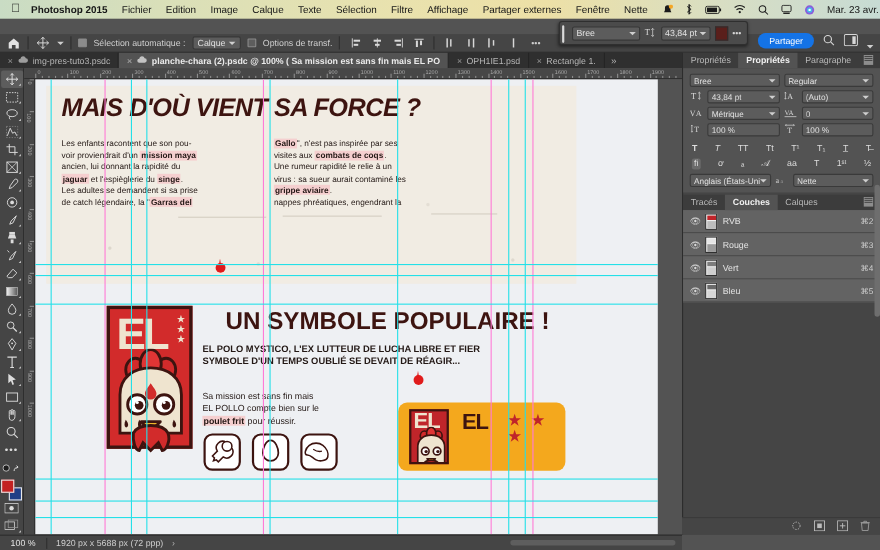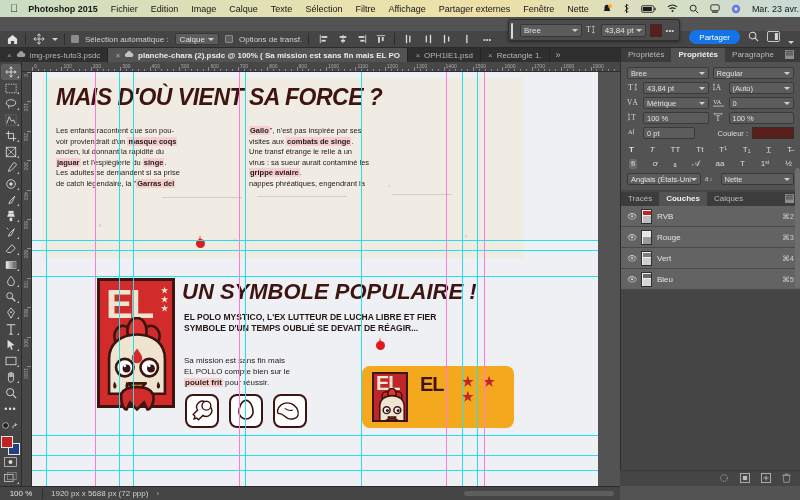--- a/index.html
+++ b/index.html
@@ -148,21 +148,21 @@
   .hrule { position:absolute; height:1px; background:#b9b2a4; opacity:.5; }
 
   .drop { position:absolute; width:9px; height:13px; }
   .drop .dd { position:absolute; bottom:0; left:0; width:9px; height:9px; background:#e01b1b; border-radius:50%; }
   .drop .dt { position:absolute; top:0; left:3px; width:0;height:0;
     border-left:1.5px solid transparent;border-right:1.5px solid transparent;border-bottom:6px solid #e01b1b;}
 
   .poster { position:absolute; background:#d22b2b; border:3px solid #3d1410; }
   .poster-el { position:absolute; font-weight:bold; color:#efe4cf; font-family:"Liberation Sans",sans-serif; }
 
-  .h2 { position:absolute; font-weight:bold; font-style:italic; color:#3d1410; }
+  .h2 { position:absolute; font-weight:bold; color:#3d1410;margin-left:23px; }
   .subhead { position:absolute; font-weight:bold; color:#231815; font-size:8.5px; line-height:11px; }
   .para { position:absolute; font-size:8px; line-height:11px; color:#231815; }
 
   .iconbox { position:absolute; width:34px; height:34px; border:2px solid #3d1410; border-radius:8px; background:#fff; }
 
   .logo-card { position:absolute; background:#f4a81d; border-radius:8px; }
   .logo-text { position:absolute; font-weight:bold; color:#3d1410; font-family:"Liberation Sans",sans-serif; letter-spacing:-1px;}
   .star { color:#c0252a; font-size:12px; }
 
   
@@ -754,30 +754,30 @@
 
     <div class="canvaswrap">
       <div class="page">
 
         <div class="paper1"></div>
 
         <div class="h1" style="left:24px; top:12px; font-size:23px;">MAIS D'OÙ VIENT SA FORCE ?</div>
 
         <div class="body-col" style="left:24px; top:54px; width:178px;">
           <div>Les enfants racontent que son pou-</div>
-          <div>voir proviendrait d'un <b class="hl">masque coqs</b></div>
+          <div>voir proviendrait d'un <b class="hl">mission maya</b></div>
           <div>ancien, lui donnant la rapidité du</div>
           <div><b class="hl">jaguar</b> et l'espièglerie du <b class="hl">singe</b>.</div>
           <div>Les adultes se demandent si sa prise</div>
           <div>de catch légendaire, la "<b class="hl">Garras del</b></div>
         </div>
         <div class="body-col" style="left:217px; top:54px; width:186px;">
           <div><b class="hl">Gallo</b>", n'est pas inspirée par ses</div>
-          <div>visites aux <b class="hl">combats de singe</b>.</div>
-          <div>Une transf étrange le relie à un</div>
+          <div>visites aux <b class="hl">combats de coqs</b>.</div>
+          <div>Une rumeur rapidité le relie à un</div>
           <div>virus : sa sueur aurait contaminé les</div>
           <div><b class="hl">grippe aviaire</b>.</div>
           <div>nappes phréatiques, engendrant la</div>
         </div>
 
         <div class="hrule" style="left:130px; top:125px; width:80px;"></div>
         <div class="hrule" style="left:225px; top:124px; width:90px;"></div>
         <div class="hrule" style="left:360px; top:122px; width:60px;"></div>
 
         <div class="drop" style="left:164px; top:163px;">
@@ -976,33 +976,20 @@
           <svg width="11" height="10" viewBox="0 0 12 11">
               <path d="M1 2h9M2 1L1 2l1 1M9 1l1 1-1 1" stroke="#d8d8d8" stroke-width=".7" fill="none"></path>
               <text x="3" y="10" font-size="8" fill="#d8d8d8" font-family="Liberation Serif, serif">T</text>
             </svg>
         </span>
         <span class="cfield">
           <span class="v">100 %</span>
         </span>
       </div>
 
-      <div class="crow">
-        <span class="cicon">
-          <svg width="11" height="10" viewBox="0 0 12 11">
-              <text x="0" y="8" font-size="7" fill="#d8d8d8" font-family="Liberation Serif, serif">A</text>
-              <path d="M6 2v6" stroke="#d8d8d8" stroke-width=".7"></path>
-            </svg>
-        </span>
-        <span class="cfield" style="max-width:52px;flex:none;width:52px;">
-          <span class="v">0 pt</span>
-        </span>
-        <span style="margin-left:auto;font-size:7.5px;color:#dcdcdc;">Couleur :</span>
-        <span class="c-swatch"></span>
-      </div>
 
       <div class="cglyphs">
         <span style="font-weight:bold;">T</span>
         <span style="font-style:italic;">T</span>
         <span>TT</span>
         <span>Tt</span>
         <span>T¹</span>
         <span>T₁</span>
         <span>T̲</span>
         <span>T̶</span>

